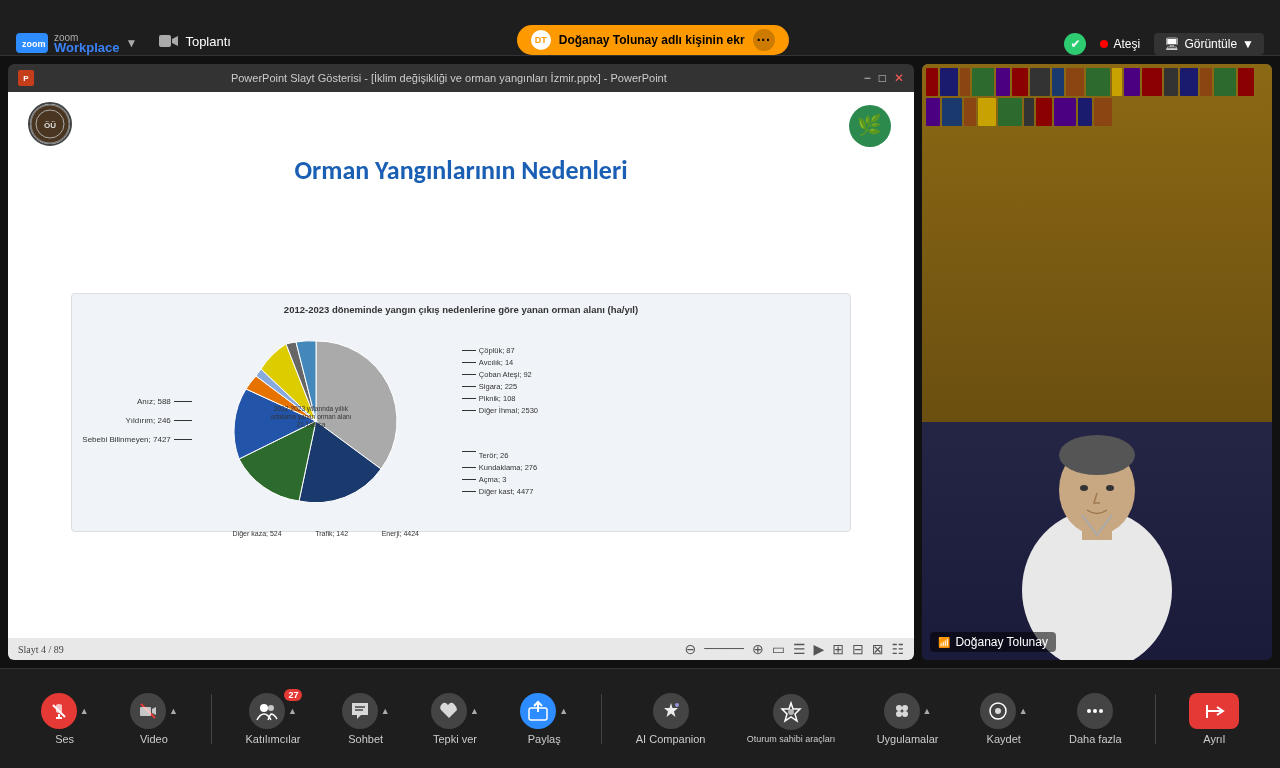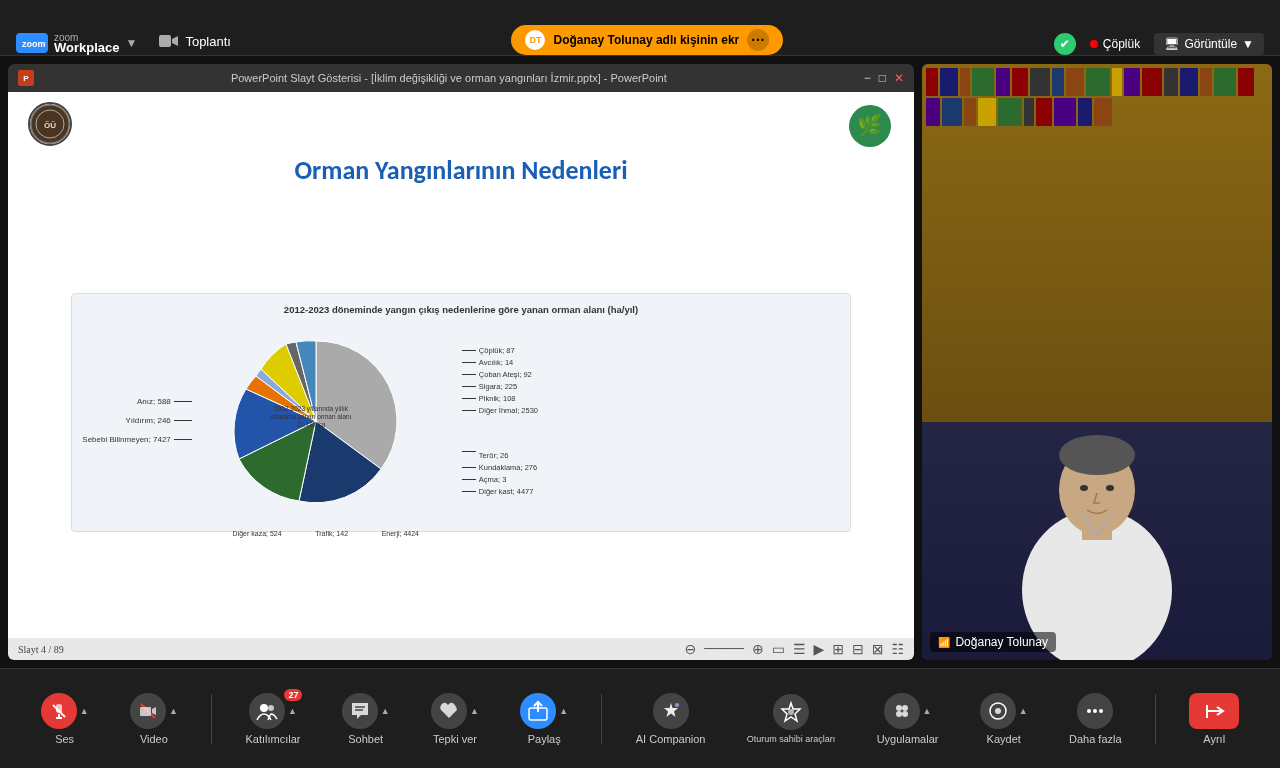--- a/index.html
+++ b/index.html
@@ -459,21 +459,21 @@
 <div id="top-bar">
   <div id="zoom-logo">
     <div id="zoom-logo-icon">
       <svg width="28" height="18" viewBox="0 0 28 18">
         <rect width="28" height="18" rx="3" fill="#2D8CFF"></rect>
         <text x="4" y="13" font-size="9" fill="white" font-weight="bold" font-family="Arial">zoom</text>
       </svg>
     </div>
     <div id="zoom-workplace-text">
       <span style="font-size:10px;color:#aaa;display:block;">zoom</span>
-      <span style="font-size:13px;color:#ffffff;font-weight:600;display:block;margin-top:-2px;">Workplace</span>
+      <span style="font-size:13px;color:#3b82f6;font-weight:600;display:block;margin-top:-2px;">Workplace</span>
     </div>
     <span id="dropdown-arrow">▼</span>
   </div>
 
   <button id="meeting-btn">
     <svg width="20" height="16" viewBox="0 0 20 16" fill="none">
       <rect x="0" y="2" width="12" height="12" rx="2" fill="#aaa"></rect>
       <path d="M13 6L19 3v10L13 10V6z" fill="#aaa"></path>
     </svg>
     <span>Toplantı</span>
@@ -486,21 +486,21 @@
       <span class="more-btn">···</span>
     </div>
   </div>
 
   <div id="top-right">
     <div id="security-badge">
       <span>✔</span>
     </div>
     <div id="record-btn">
       <span id="record-dot"></span>
-      <span>Çöplük</span>
+      <span>Ateşi</span>
     </div>
     <div id="view-btn">
       <span>🖥</span>
       <span>Görüntüle</span>
       <span>▼</span>
     </div>
   </div>
 </div>
 
 <div id="main-content">

